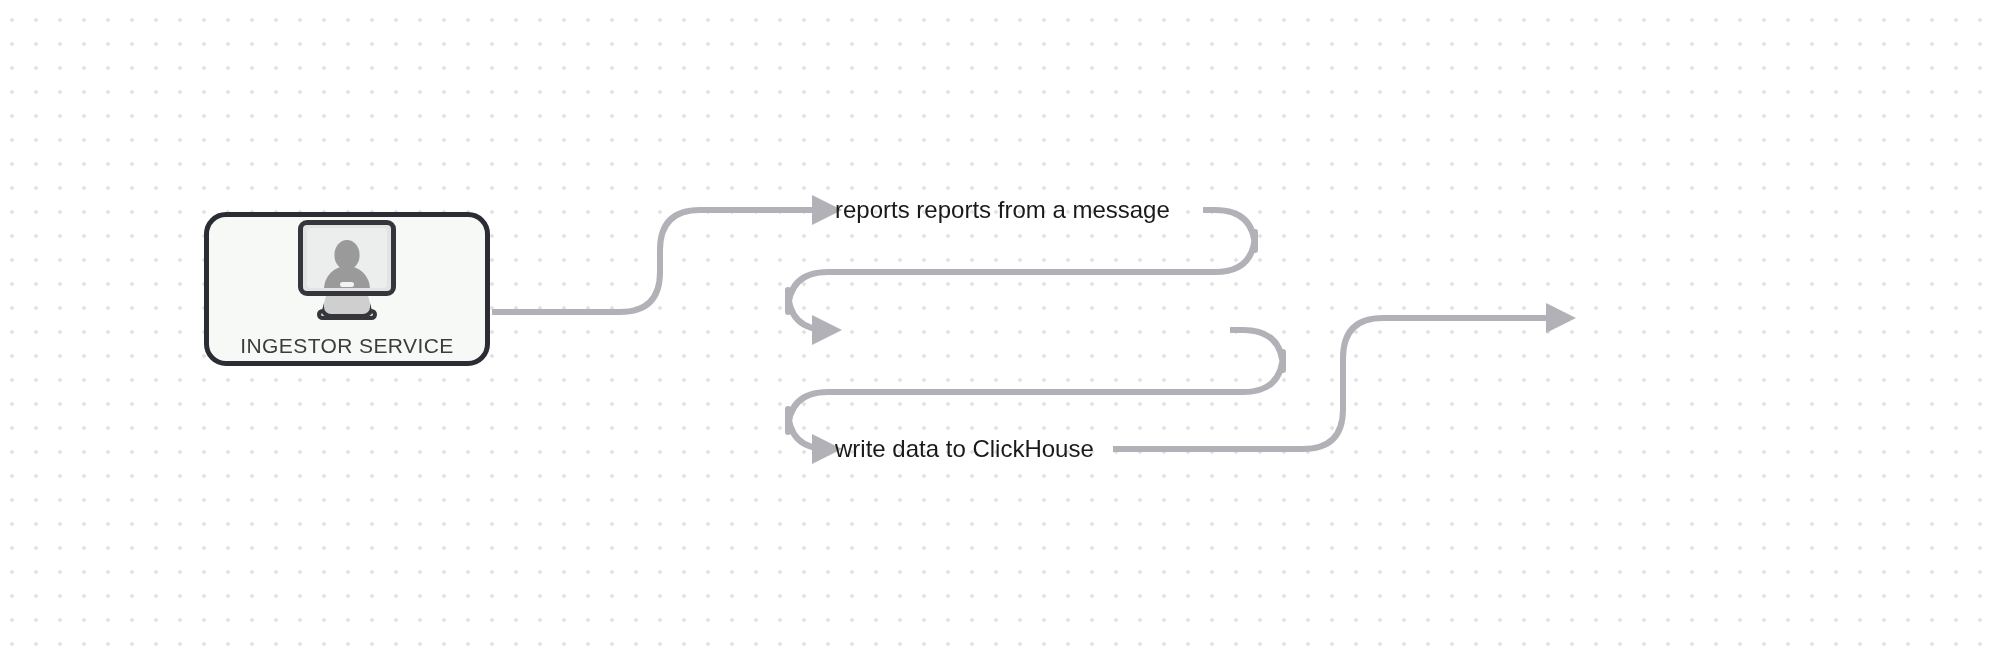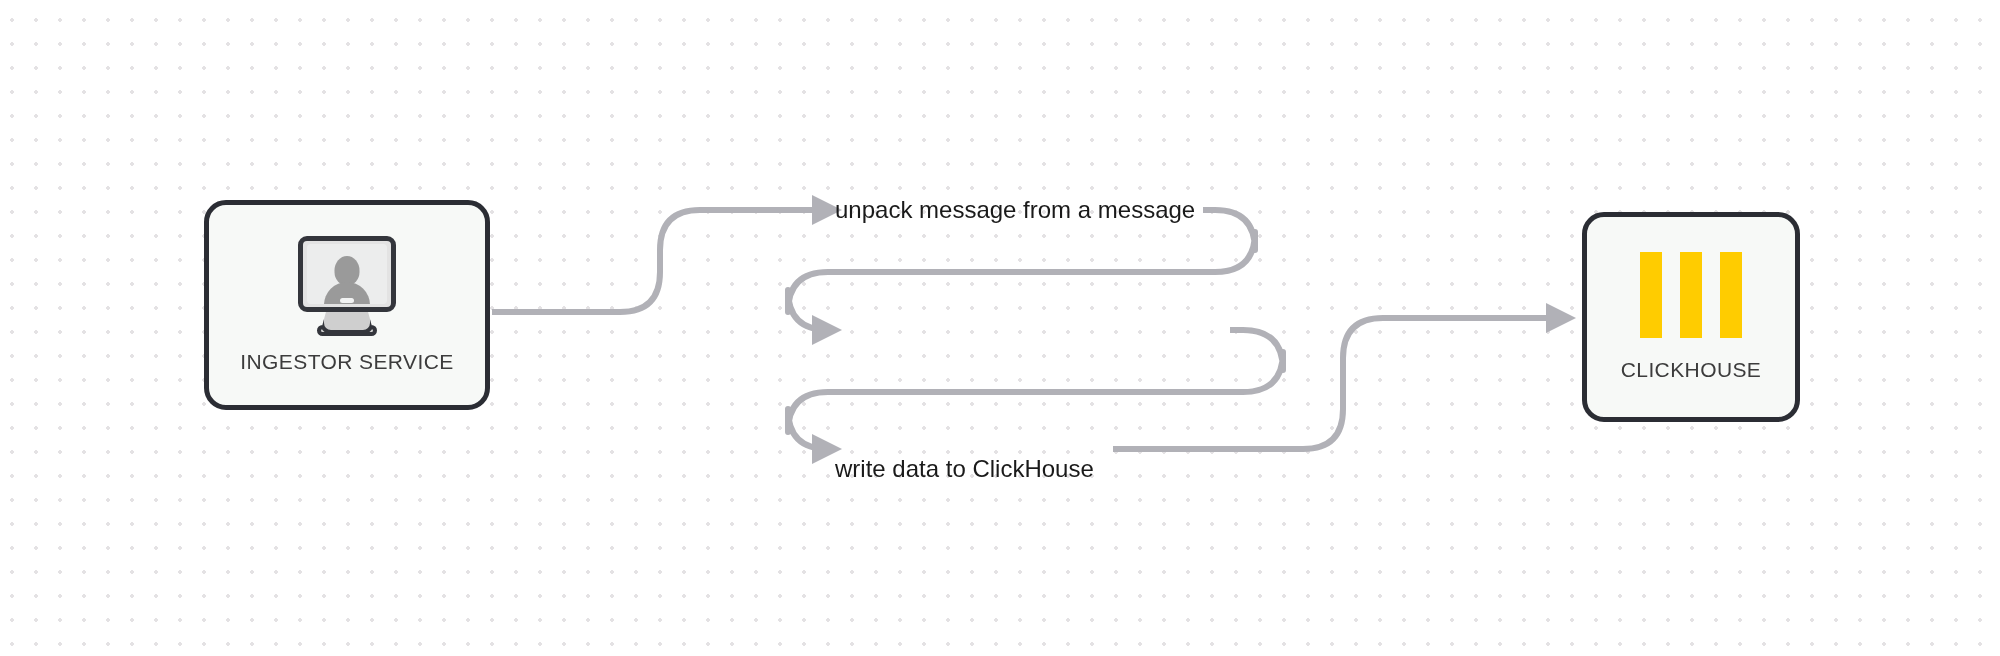--- a/index.html
+++ b/index.html
@@ -42,23 +42,23 @@
     background: #f7f9f7;
     border: 5px solid #2b2d34;
     border-radius: 22px;
     display: flex;
     flex-direction: column;
     align-items: center;
     justify-content: center;
   }
   #node-ingestor {
     left: 204px;
-    top: 200px;
+    top: 212px;
     width: 286px;
-    height: 210px;
+    height: 154px;
   }
   #node-clickhouse {
     left: 1582px;
     top: 212px;
     width: 218px;
     height: 210px;
   }
   .node-label {
     color: #3c3c3c;
     font-size: 21px;
@@ -165,21 +165,21 @@
   
   .edge-label {
     position: absolute;
     color: #1a1a1a;
     font-size: 24px;
     white-space: nowrap;
     transform: translateY(-50%);
   }
   #edge-label-0 { left: 835px; top: 210px; }
   #edge-label-1 { left: 835px; top: 330px; }
-  #edge-label-2 { left: 835px; top: 449px; margin-top: 20px; }
+  #edge-label-2 { left: 835px; top: 449px; }
 </style>
 </head>
 <body>
 
 <div id="canvas">
 
   <svg id="edges" viewBox="0 0 2000 656" xmlns="http://www.w3.org/2000/svg">
 
     <path class="edge-path" d="M 492 312 L 620 312 Q 660 312 660 272 L 660 250 Q 660 210 700 210 L 812 210"></path>
     <polygon class="arrow-head" points="812,195 842,210 812,225"></polygon>
@@ -202,25 +202,17 @@
         <div class="monitor-inner">
           <div class="person-head"></div>
           <div class="person-body"></div>
         </div>
       </div>
       <div class="monitor-dot"></div>
     </div>
     <div class="node-label">INGESTOR SERVICE</div>
   </div>
 
-  <div class="node" id="node-clickhouse">
-    <div class="ch-icon">
-      <div class="ch-bar"></div>
-      <div class="ch-bar"></div>
-      <div class="ch-bar"></div>
-    </div>
-    <div class="node-label">CLICKHOUSE</div>
-  </div>
-
-  <div class="edge-label" id="edge-label-0">unpack message from a message</div>
+
+  <div class="edge-label" id="edge-label-0">reports reports from a message</div>
   <div class="edge-label" id="edge-label-2">write data to ClickHouse</div>
 
 </div>
 
 </body></html>

